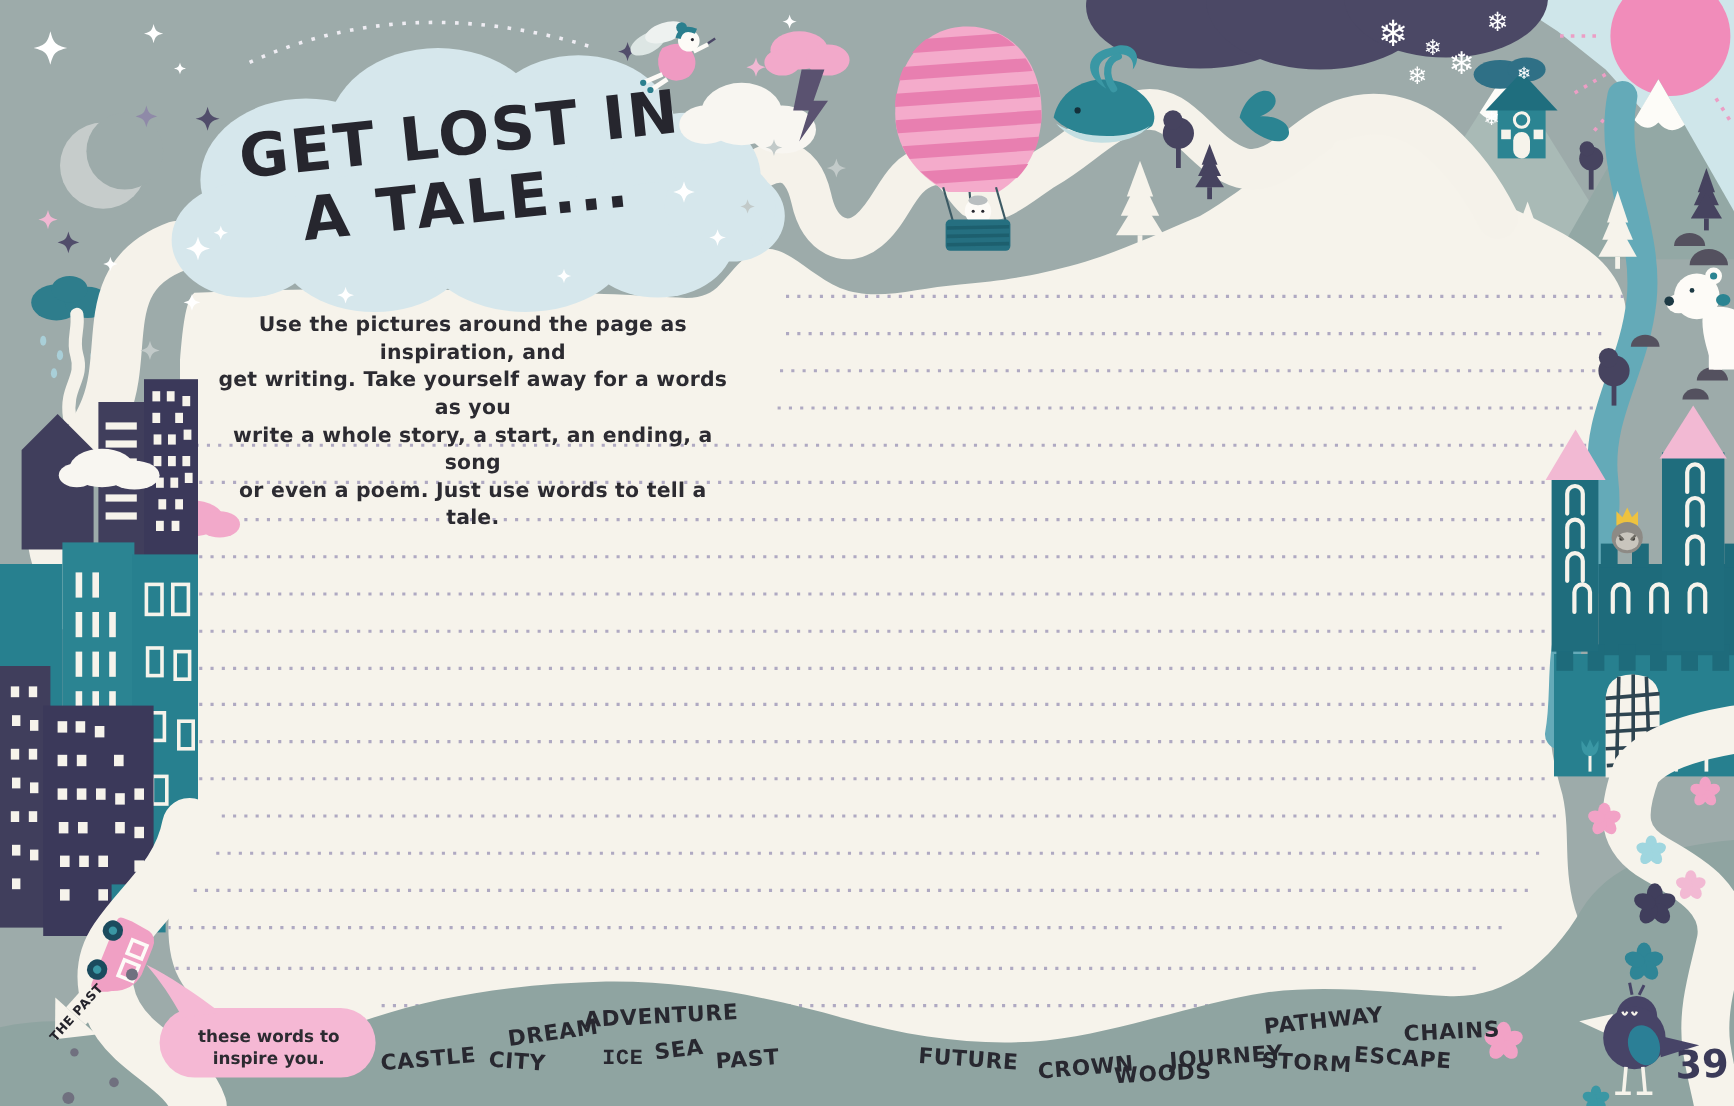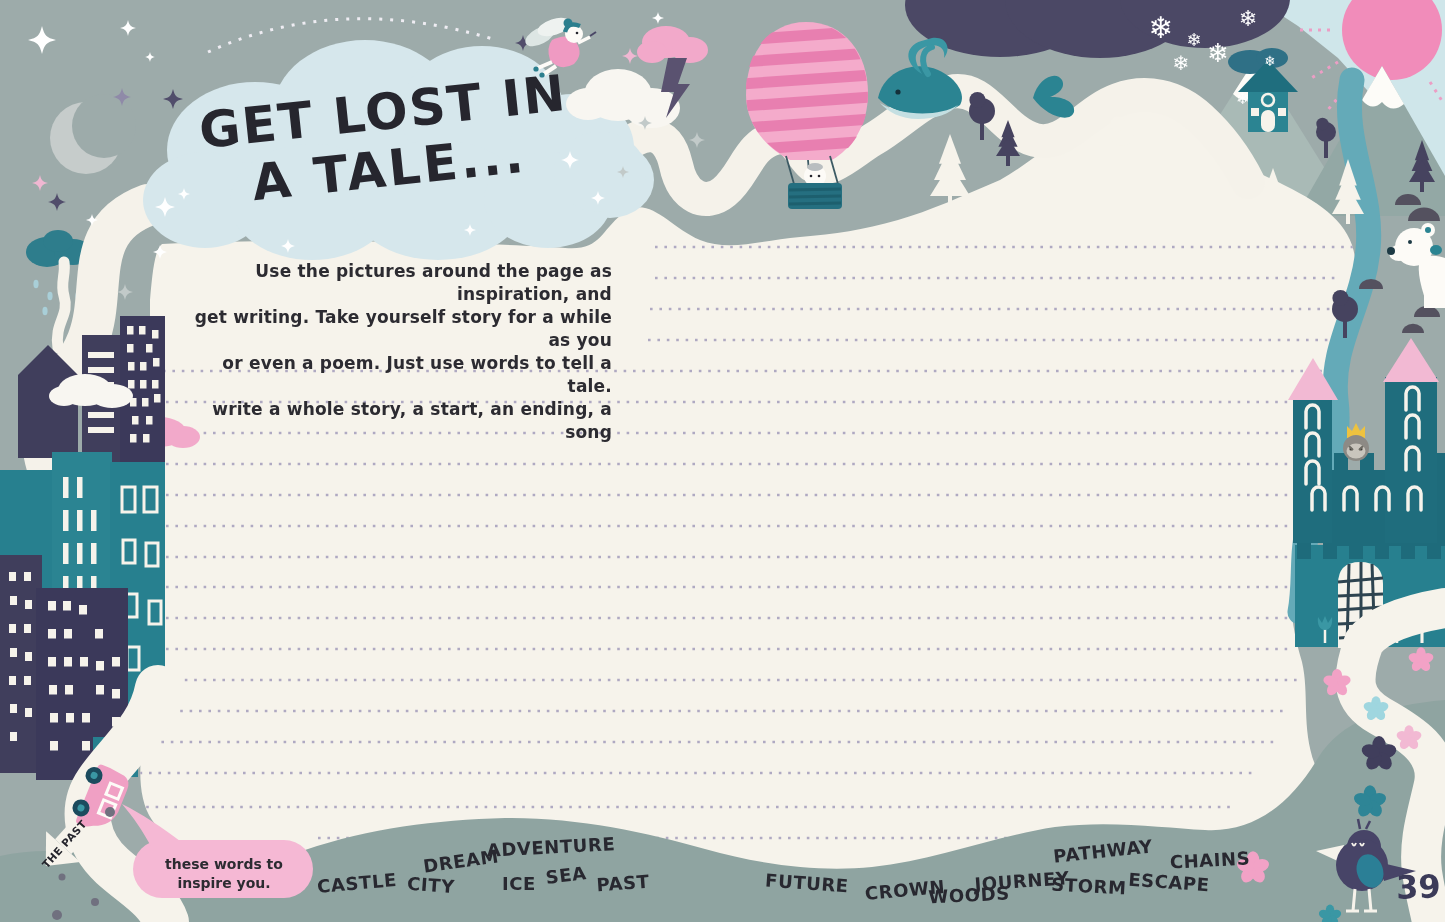--- a/index.html
+++ b/index.html
@@ -3,21 +3,21 @@
 <meta charset="utf-8">
 <style>
   html,body{margin:0;padding:0;background:#6d7a79;}
   #page{position:relative;width:1445px;height:922px;overflow:hidden;
         font-family:"DejaVu Sans","Liberation Sans",sans-serif;background:#9dabaa;}
   #scene{position:absolute;left:0;top:0;width:1445px;height:922px;}
   .txt{position:absolute;color:#26262e;}
   #title-block{left:168px;top:86px;width:436px;text-align:center;transform:rotate(-6deg);}
   #title-line1{font-size:50px;font-weight:800;letter-spacing:2px;line-height:1.05;}
   #title-line2{font-size:50px;font-weight:800;letter-spacing:3px;line-height:1.05;margin-top:4px;}
-  #instructions{left:176px;top:260px;width:436px;text-align:right;
+  #instructions{left:176px;top:260px;width:436px;text-align:center;
       font-size:17px;font-weight:700;line-height:23px;letter-spacing:0.2px;color:#2c2b31;}
   #bubble-text{left:136px;top:855px;width:176px;text-align:center;
       font-size:14px;font-weight:700;line-height:19px;color:#2c2b31;}
   .insp-word{position:absolute;font-size:18px;font-weight:800;letter-spacing:0.6px;
       color:#282830;white-space:nowrap;}
   #past-label{left:34px;top:838px;font-size:10.5px;font-weight:800;letter-spacing:0.5px;
       transform:rotate(-48deg);color:#24242c;}
   #page-number{left:1396px;top:868px;font-size:32px;font-weight:800;color:#3b3a58;transform:rotate(-2deg);}
 </style>
 </head>
@@ -615,34 +615,34 @@
     <path d="M 152,848 C 142,830 134,818 122,804 C 142,814 160,826 184,844 Z"></path>
   </g>
 </svg>
 
 <div class="txt" id="title-block">
   <div id="title-line1">GET LOST IN</div>
   <div id="title-line2">A TALE...</div>
 </div>
 <div class="txt" id="instructions">
   <div>Use the pictures around the page as inspiration, and</div>
-  <div>get writing. Take yourself story for a while as you</div>
+  <div>get writing. Take yourself away for a words as you</div>
+  <div>write a whole story, a start, an ending, a song</div>
   <div>or even a poem. Just use words to tell a tale.</div>
-  <div>write a whole story, a start, an ending, a song</div>
 </div>
 <div class="txt" id="bubble-text">
   <div>these words to inspire you.</div>
 </div>
 <div class="txt" id="past-label">THE PAST</div>
 <div class="txt" id="page-number">39</div>
 <div id="words-layer">
       <span class="insp-word" style="left: 357px; top: 883px; transform: translate(-50%, -50%) rotate(-5deg);">CASTLE</span>
       <span class="insp-word" style="left: 431px; top: 885px; transform: translate(-50%, -50%) rotate(4deg);">CITY</span>
       <span class="insp-word" style="left: 461px; top: 861px; transform: translate(-50%, -50%) rotate(-8deg);">DREAM</span>
-      <span class="insp-word" style="left: 519px; top: 883px; transform: translate(-50%, -50%) rotate(0deg);">ICE</span>
+      <span class="insp-word" style="left: 519px; top: 883px; transform: translate(-50%, -50%) rotate(0deg); font-family: Liberation Mono, monospace;">ICE</span>
       <span class="insp-word" style="left: 566px; top: 875px; transform: translate(-50%, -50%) rotate(-7deg);">SEA</span>
       <span class="insp-word" style="left: 551px; top: 847px; transform: translate(-50%, -50%) rotate(-3deg);">ADVENTURE</span>
       <span class="insp-word" style="left: 623px; top: 883px; transform: translate(-50%, -50%) rotate(-4deg);">PAST</span>
       <span class="insp-word" style="left: 807px; top: 883px; transform: translate(-50%, -50%) rotate(4deg);">FUTURE</span>
       <span class="insp-word" style="left: 905px; top: 890px; transform: translate(-50%, -50%) rotate(-5deg);">CROWN</span>
       <span class="insp-word" style="left: 969px; top: 895px; transform: translate(-50%, -50%) rotate(-3deg);">WOODS</span>
       <span class="insp-word" style="left: 1022px; top: 881px; transform: translate(-50%, -50%) rotate(-4deg);">JOURNEY</span>
       <span class="insp-word" style="left: 1089px; top: 886px; transform: translate(-50%, -50%) rotate(3deg);">STORM</span>
       <span class="insp-word" style="left: 1103px; top: 851px; transform: translate(-50%, -50%) rotate(-6deg);">PATHWAY</span>
       <span class="insp-word" style="left: 1169px; top: 882px; transform: translate(-50%, -50%) rotate(4deg);">ESCAPE</span>

